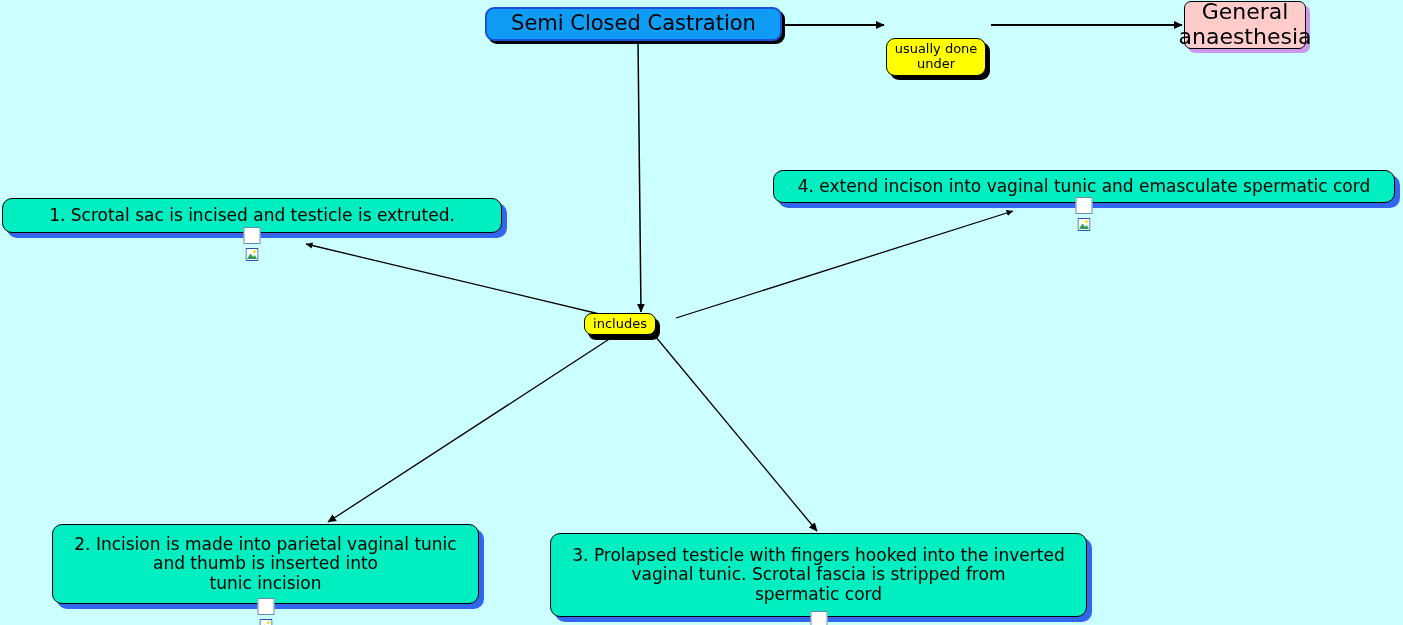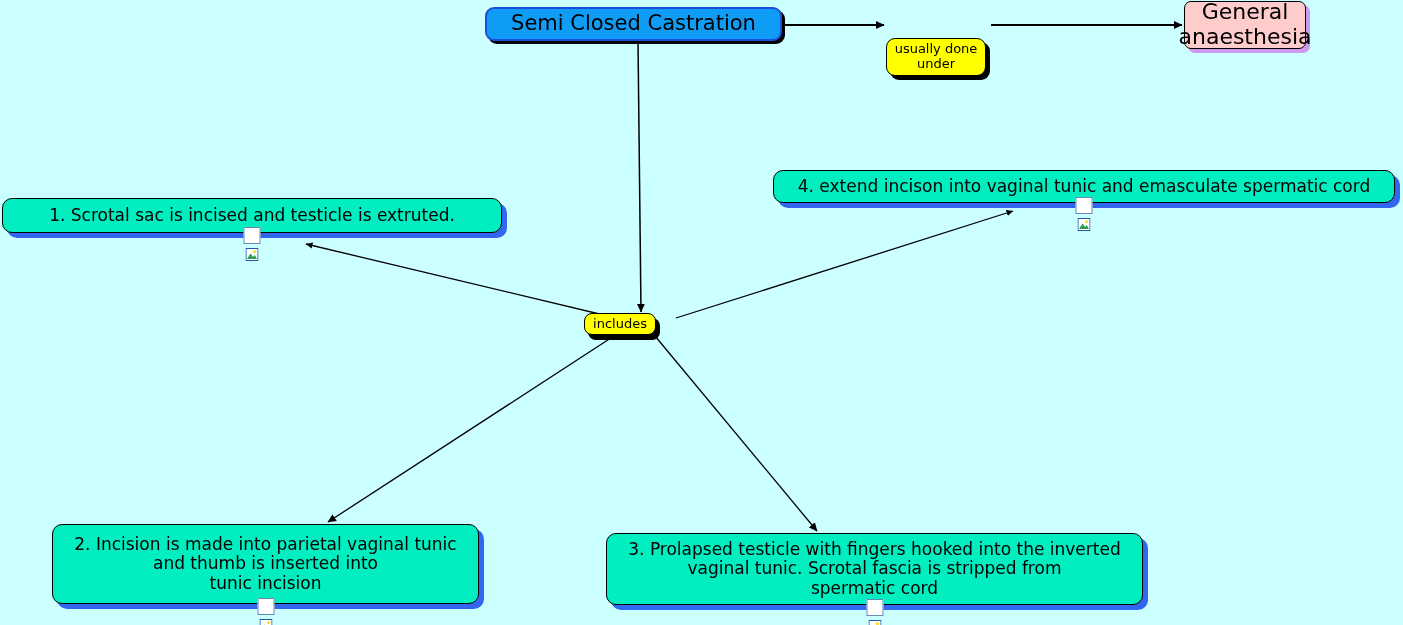--- a/index.html
+++ b/index.html
@@ -176,21 +176,21 @@
     <span class="img-badge">
       <svg width="13" height="13" viewBox="0 0 13 13">
         <rect x="0" y="0" width="13" height="13" fill="#ffffff"></rect>
         <rect x="0.5" y="0.5" width="12" height="12" fill="none" stroke="#2255aa" stroke-width="1"></rect>
         <circle cx="9" cy="3.6" r="1.7" fill="#ffdd33"></circle>
         <path d="M1.5,11 L5,5.5 L7.6,9 L9.2,7 L11.5,11 z" fill="#2e9b4e"></path>
       </svg>
     </span>
   </div>
 
-  <div class="node node-step" style="left:606px; top:533px; width:537px; height:72px;">
+  <div class="node node-step" style="left:550px; top:533px; width:537px; height:84px;">
     <span>3. Prolapsed testicle with fingers hooked into the inverted
 vaginal tunic. Scrotal fascia is stripped from
 spermatic cord</span>
     <span class="img-badge">
       <svg width="13" height="13" viewBox="0 0 13 13">
         <rect x="0" y="0" width="13" height="13" fill="#ffffff"></rect>
         <rect x="0.5" y="0.5" width="12" height="12" fill="none" stroke="#2255aa" stroke-width="1"></rect>
         <circle cx="9" cy="3.6" r="1.7" fill="#ffdd33"></circle>
         <path d="M1.5,11 L5,5.5 L7.6,9 L9.2,7 L11.5,11 z" fill="#2e9b4e"></path>
       </svg>

